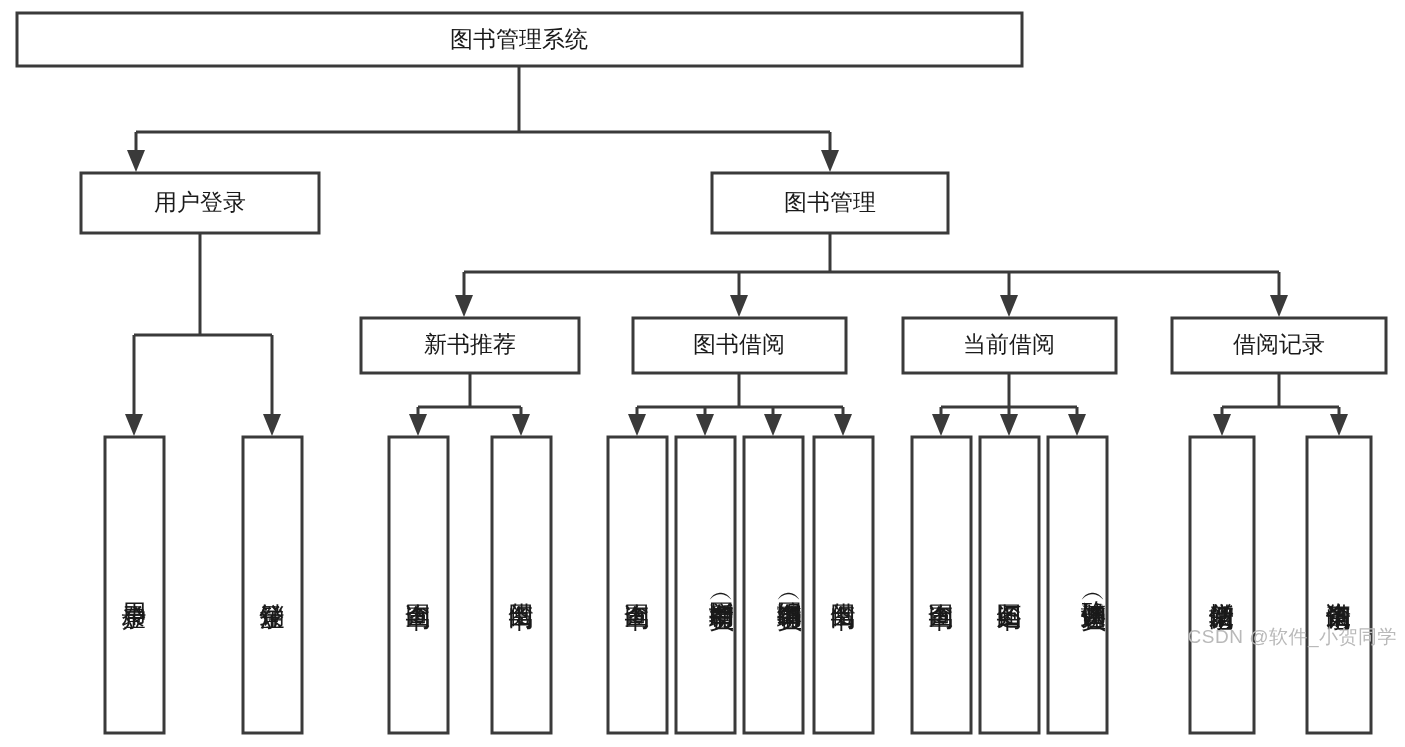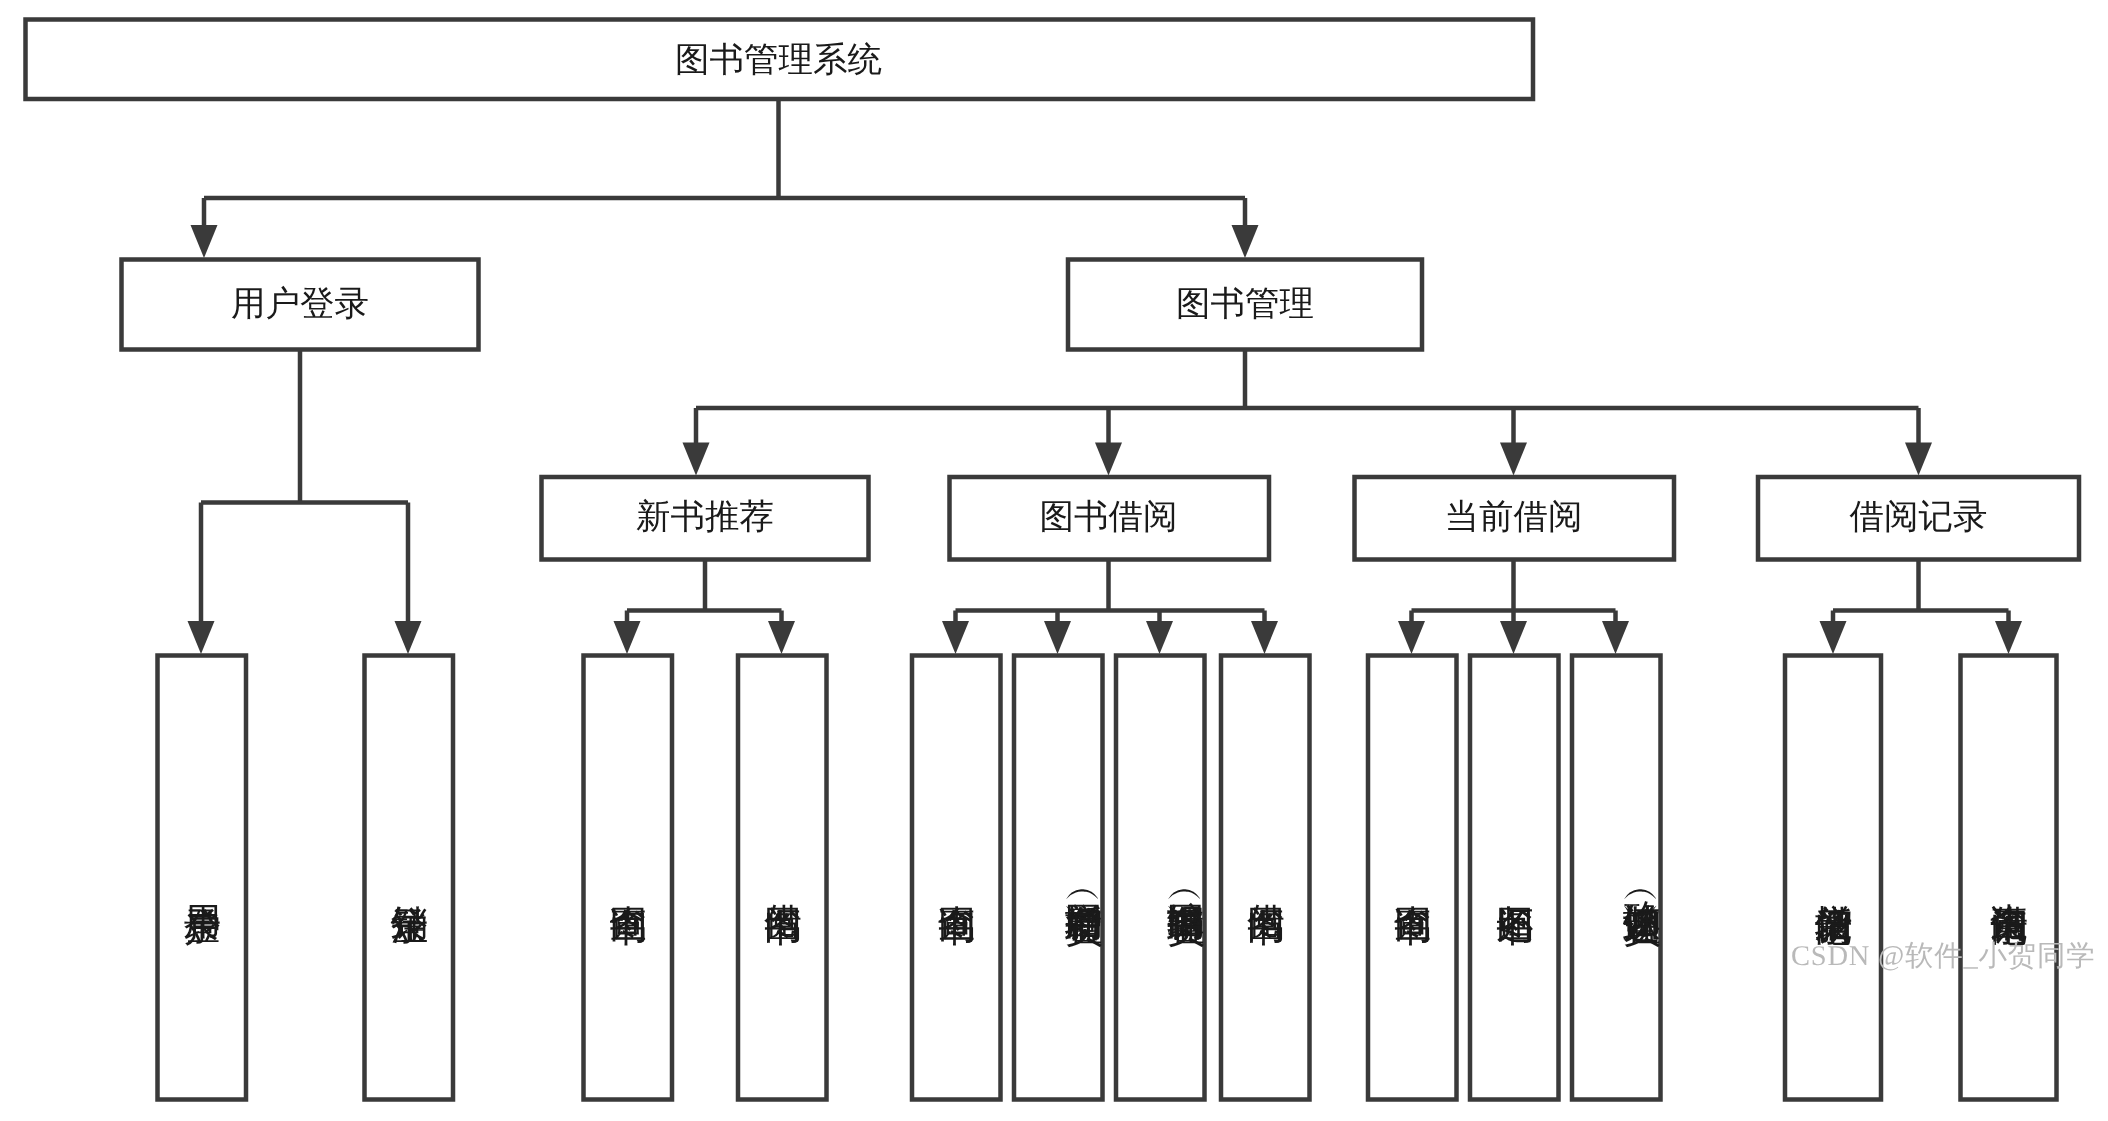--- a/index.html
+++ b/index.html
@@ -19,21 +19,21 @@
   }
   .leaf-label-wrap{
     position:absolute;display:flex;align-items:center;justify-content:center;
     writing-mode:vertical-rl;text-orientation:upright;
     font-family:"Liberation Sans","DejaVu Sans",sans-serif;
     font-size:25px;color:#1a1a1a;line-height:1.04;letter-spacing:1px;
     pointer-events:none;white-space:nowrap;
   }
   #watermark{
     position:absolute;right:8px;bottom:4px;
-    font-family:Liberation Serif, serif;
+    font-family:Liberation Sans, sans-serif;
     font-size:19px;color:#b9b9b9;letter-spacing:.5px;white-space:nowrap;
   }
 </style>
 </head>
 <body>
 
 <div id="diagram-root">
 
   <svg id="tree-svg" viewBox="0 0 1405 747">
     <defs>

